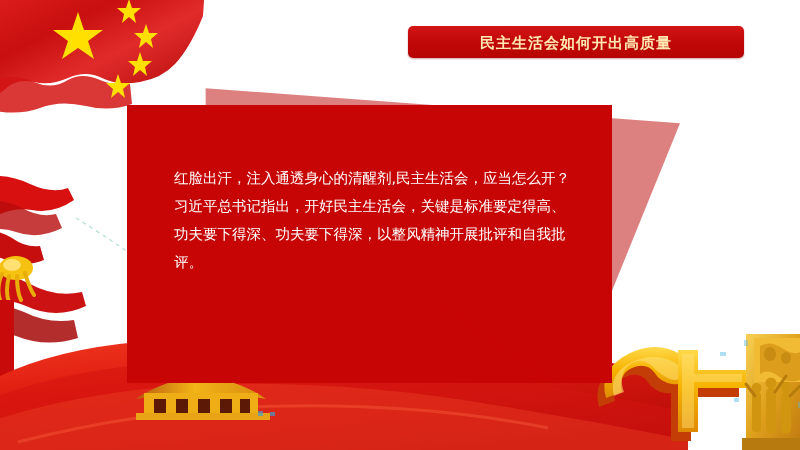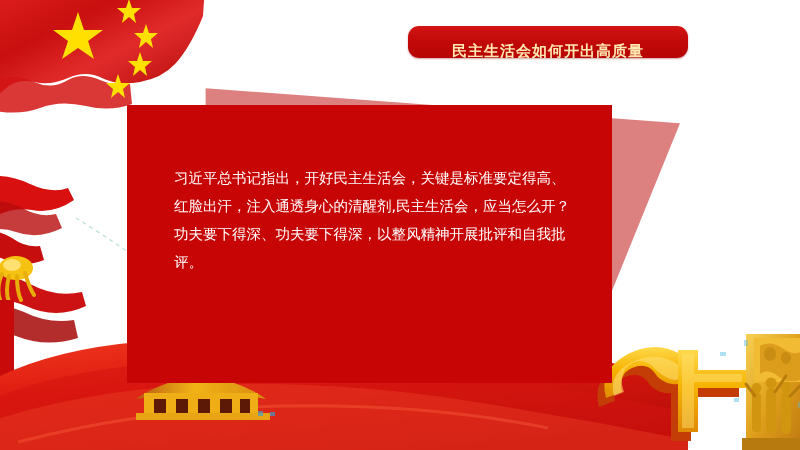--- a/index.html
+++ b/index.html
@@ -79,27 +79,27 @@
     top: 330px;
     width: 62px;
     height: 120px;
   }
 
   
   #title-banner {
     position: absolute;
     left: 408px;
     top: 26px;
-    width: 280px;
+    width: 336px;
     height: 32px;
     background: linear-gradient(180deg, #d21414 0%, #c00808 55%, #b70404 100%);
-    border-radius: 11px;
+    border-radius: 5px;
     box-shadow: 0 1px 2px rgba(120, 0, 0, 0.35);
     display: flex;
-    align-items: flex-end;
+    align-items: center;
     justify-content: center;
   }
   #title-banner .title-text {
     color: #ffe9b0;
     font-size: 15px;
     font-weight: bold;
     letter-spacing: 1px;
     line-height: 1;
     white-space: nowrap;
   }
@@ -341,22 +341,22 @@
   </div>
 
   <div id="pink-shape"></div>
 
   <div id="speech-bubble">
     <div id="bubble-body"></div>
     <div id="bubble-tail"></div>
   </div>
 
   <div id="body-text">
+    <span class="tl">红脸出汗，注入通透身心的清醒剂,民主生活会，应当怎么开？</span>
     <span class="tl">习近平总书记指出，开好民主生活会，关键是标准要定得高、</span>
-    <span class="tl">红脸出汗，注入通透身心的清醒剂,民主生活会，应当怎么开？</span>
     <span class="tl">功夫要下得深、功夫要下得深，以整风精神开展批评和自我批</span>
     <span class="tl">评。</span>
   </div>
 
   <div id="title-banner">
     <span class="title-text">民主生活会如何开出高质量</span>
   </div>
 
 </div>
 

